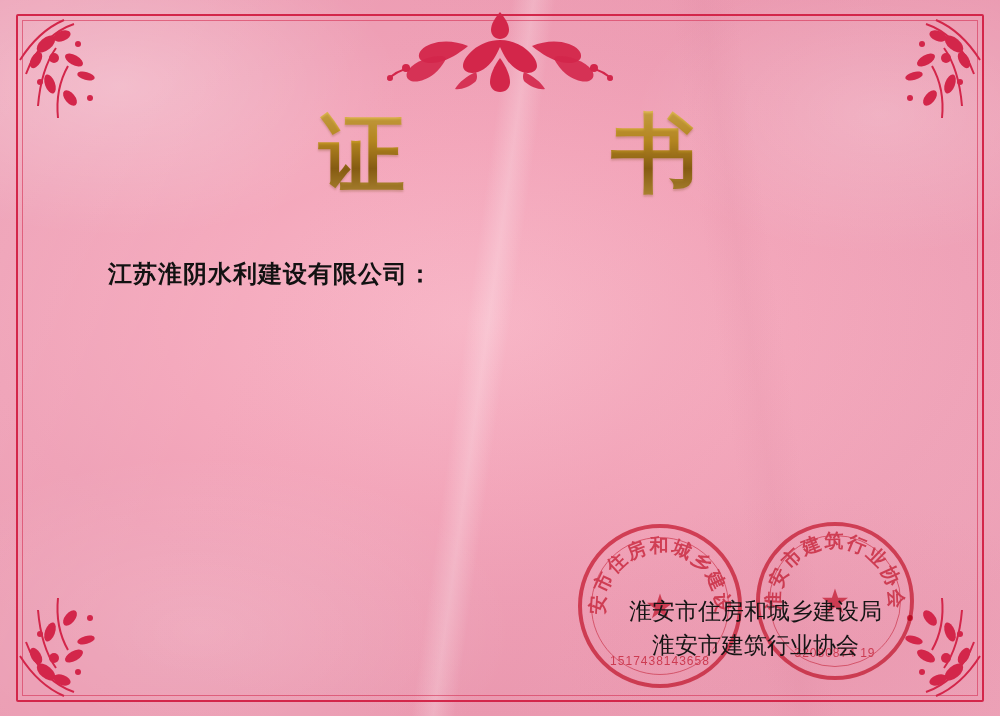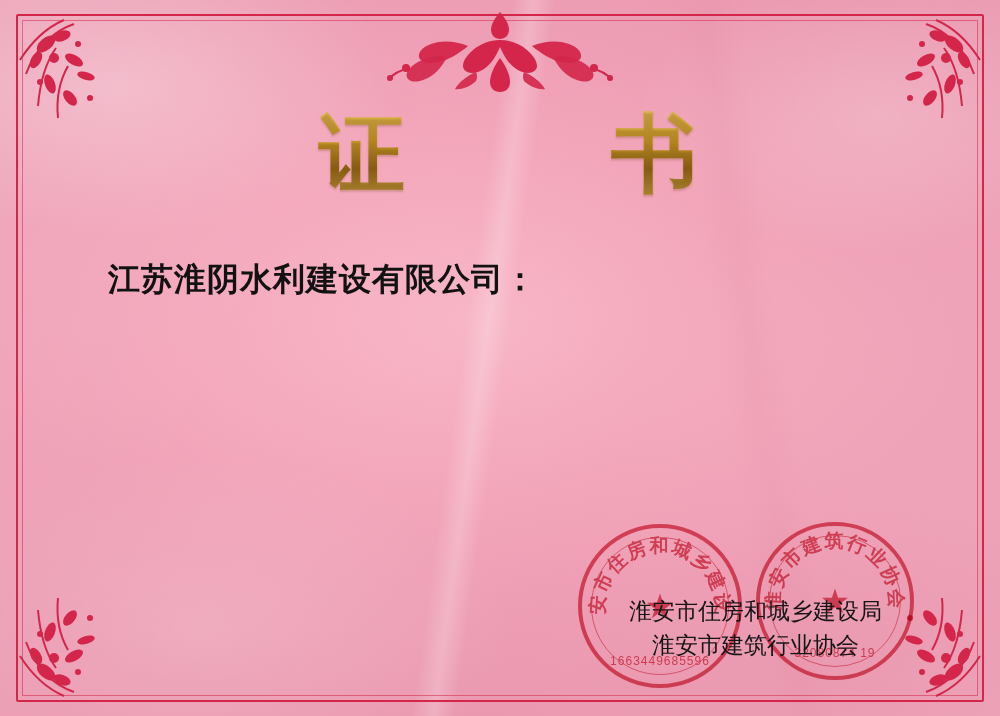--- a/index.html
+++ b/index.html
@@ -99,21 +99,21 @@
   
   .body-text {
     position: absolute;
     left: 108px;
     right: 105px;
     top: 258px;
     color: #1b1b1b;
     font-family: "DejaVu Serif", "Liberation Serif", serif;
   }
   .salutation {
-    font-size: 32px;
+    font-size: 24px;
     font-weight: bold;
     letter-spacing: 1px;
     margin-bottom: 16px;
     color: #121212;
   }
   .para {
     font-size: 25px;
     line-height: 50px;
     text-align: justify;
     text-justify: inter-ideograph;
@@ -334,21 +334,21 @@
 
   <div class="seal seal-left">
     <div class="seal-ring"></div>
     <svg class="seal-arc" viewBox="0 0 156 156" aria-hidden="true">
       <defs>
           <path id="arcLeft" d="M 22 80 A 56 56 0 0 1 134 80"></path>
         </defs>
       <text><textPath href="#arcLeft" startOffset="50%" text-anchor="middle">淮安市住房和城乡建设局</textPath></text>
     </svg>
     <div class="seal-star">★</div>
-    <div class="seal-code">1663449685596</div>
+    <div class="seal-code">1517438143658</div>
   </div>
 
   <div class="seal seal-right">
     <div class="seal-ring"></div>
     <svg class="seal-arc" viewBox="0 0 150 150" aria-hidden="true">
       <defs>
           <path id="arcRight" d="M 20 76 A 54 54 0 0 1 130 76"></path>
         </defs>
       <text><textPath href="#arcRight" startOffset="50%" text-anchor="middle">淮安市建筑行业协会</textPath></text>
     </svg>

